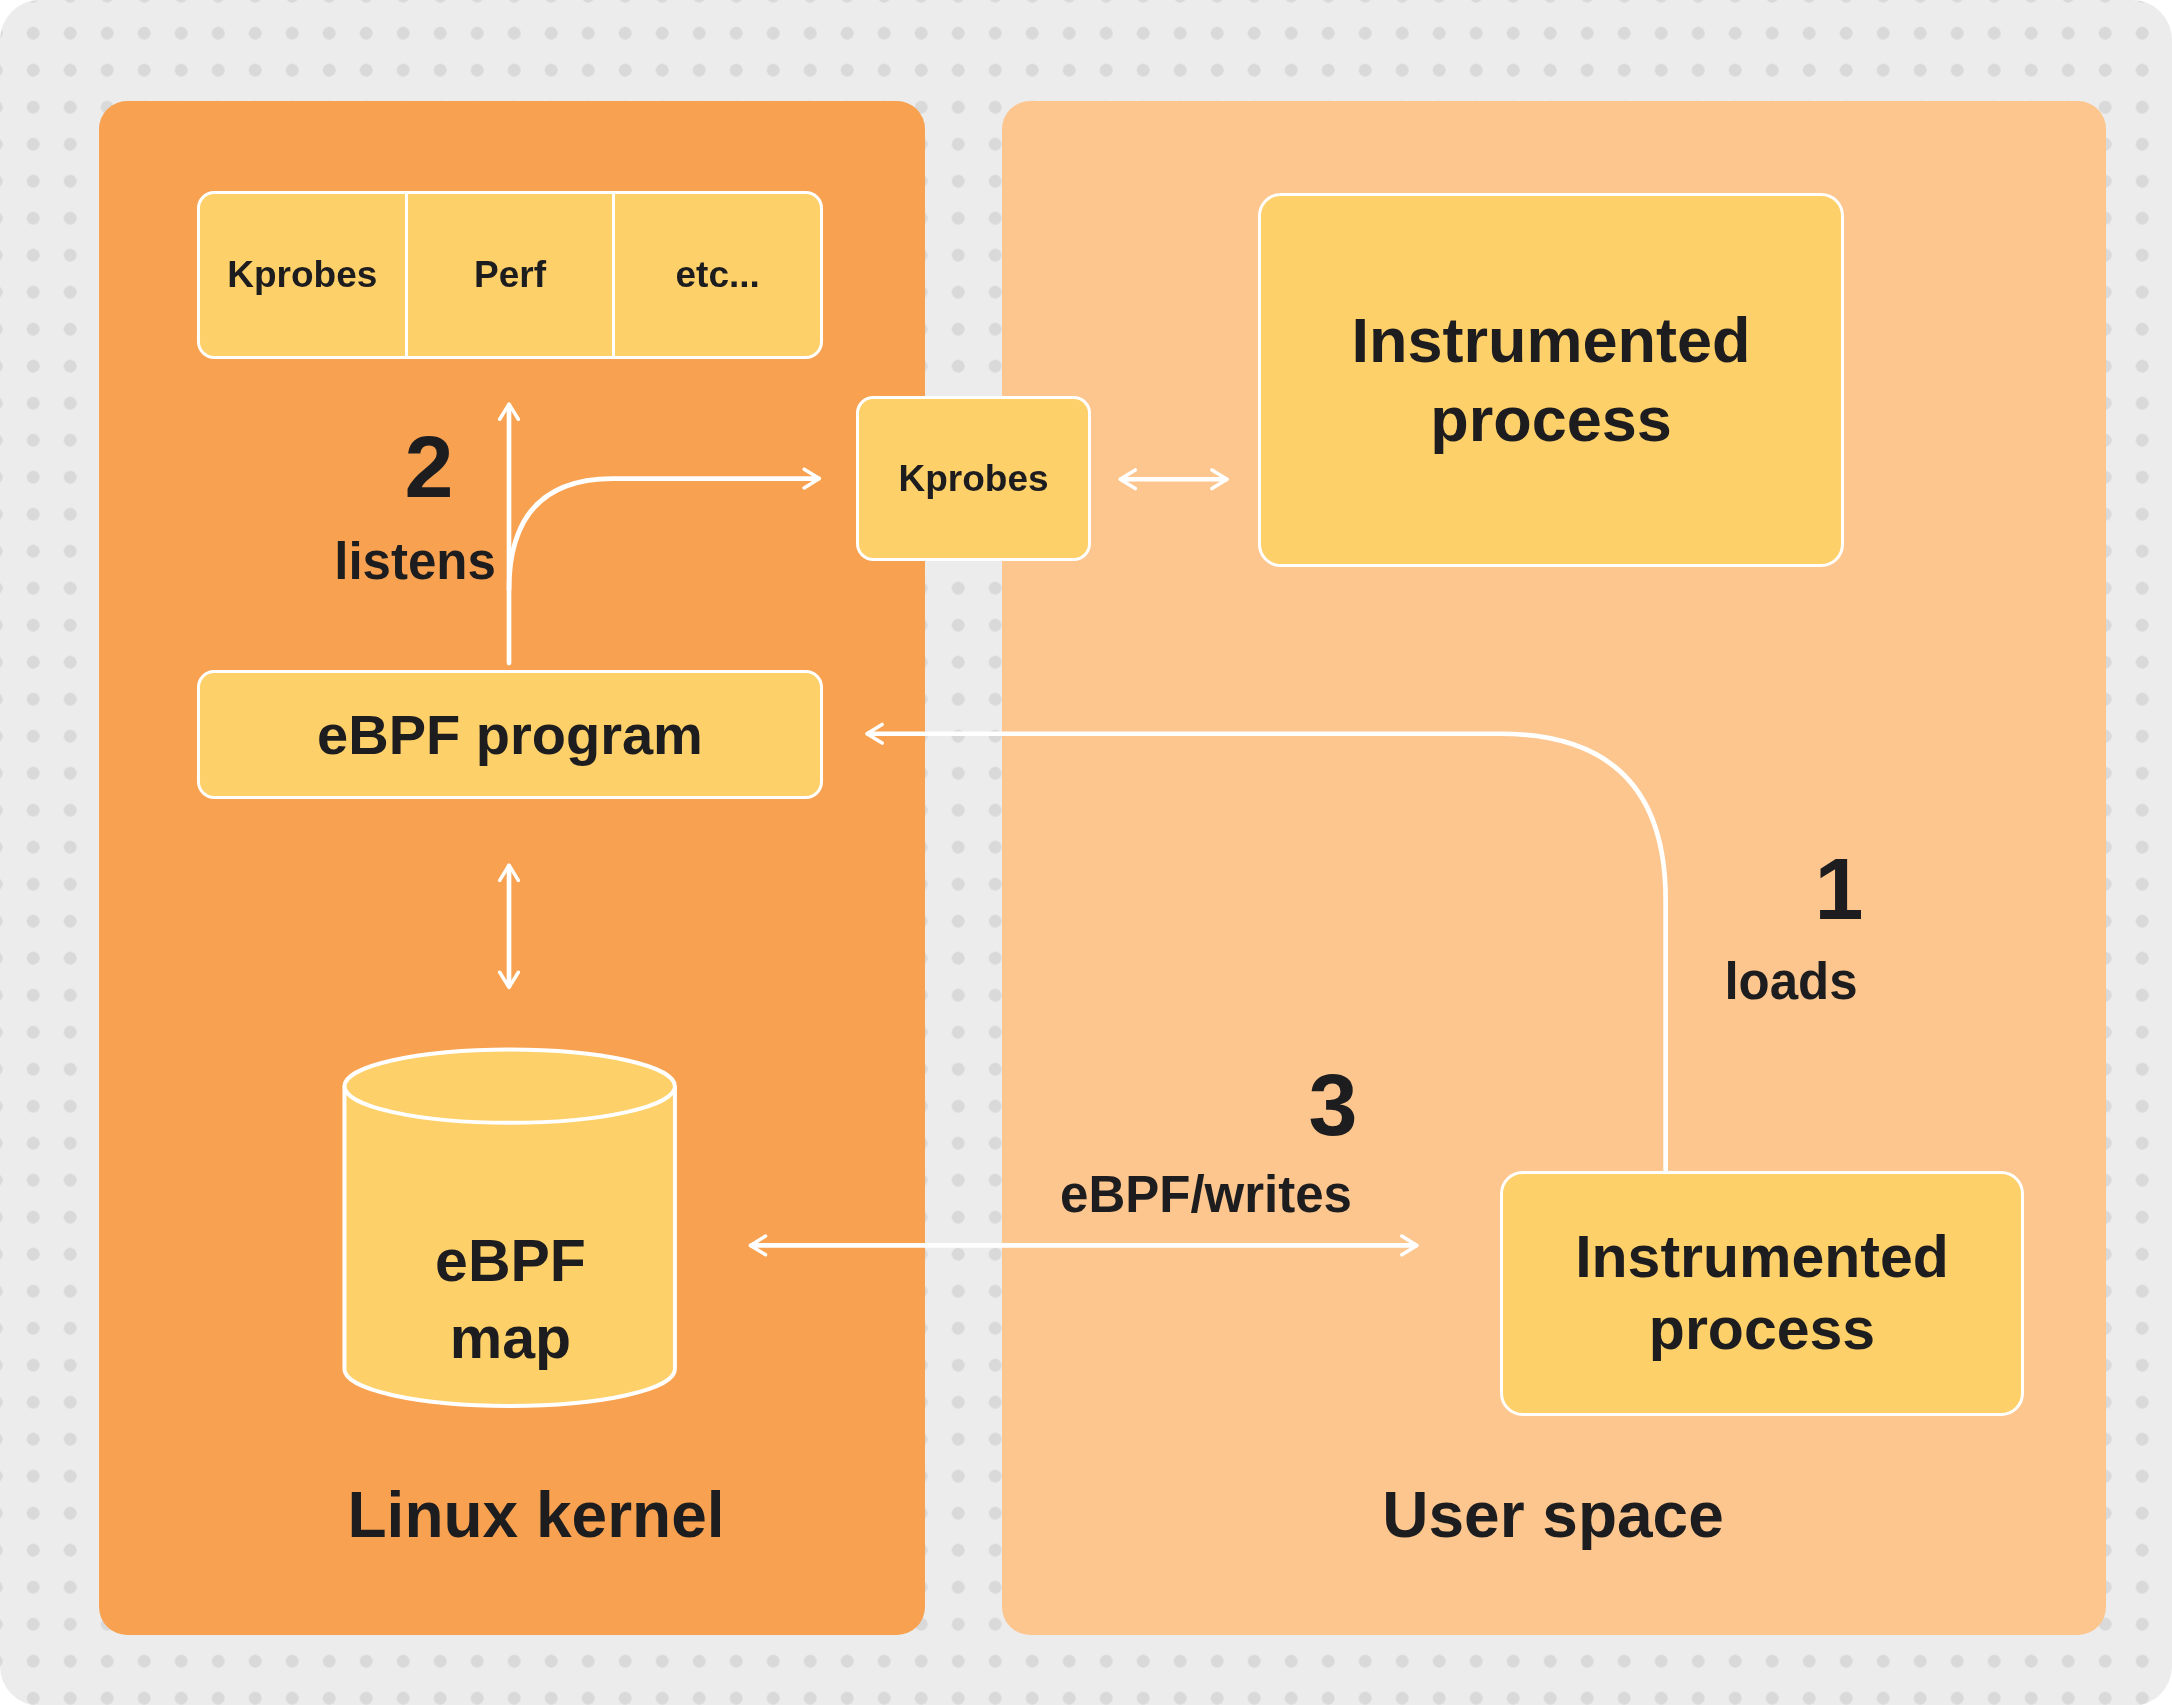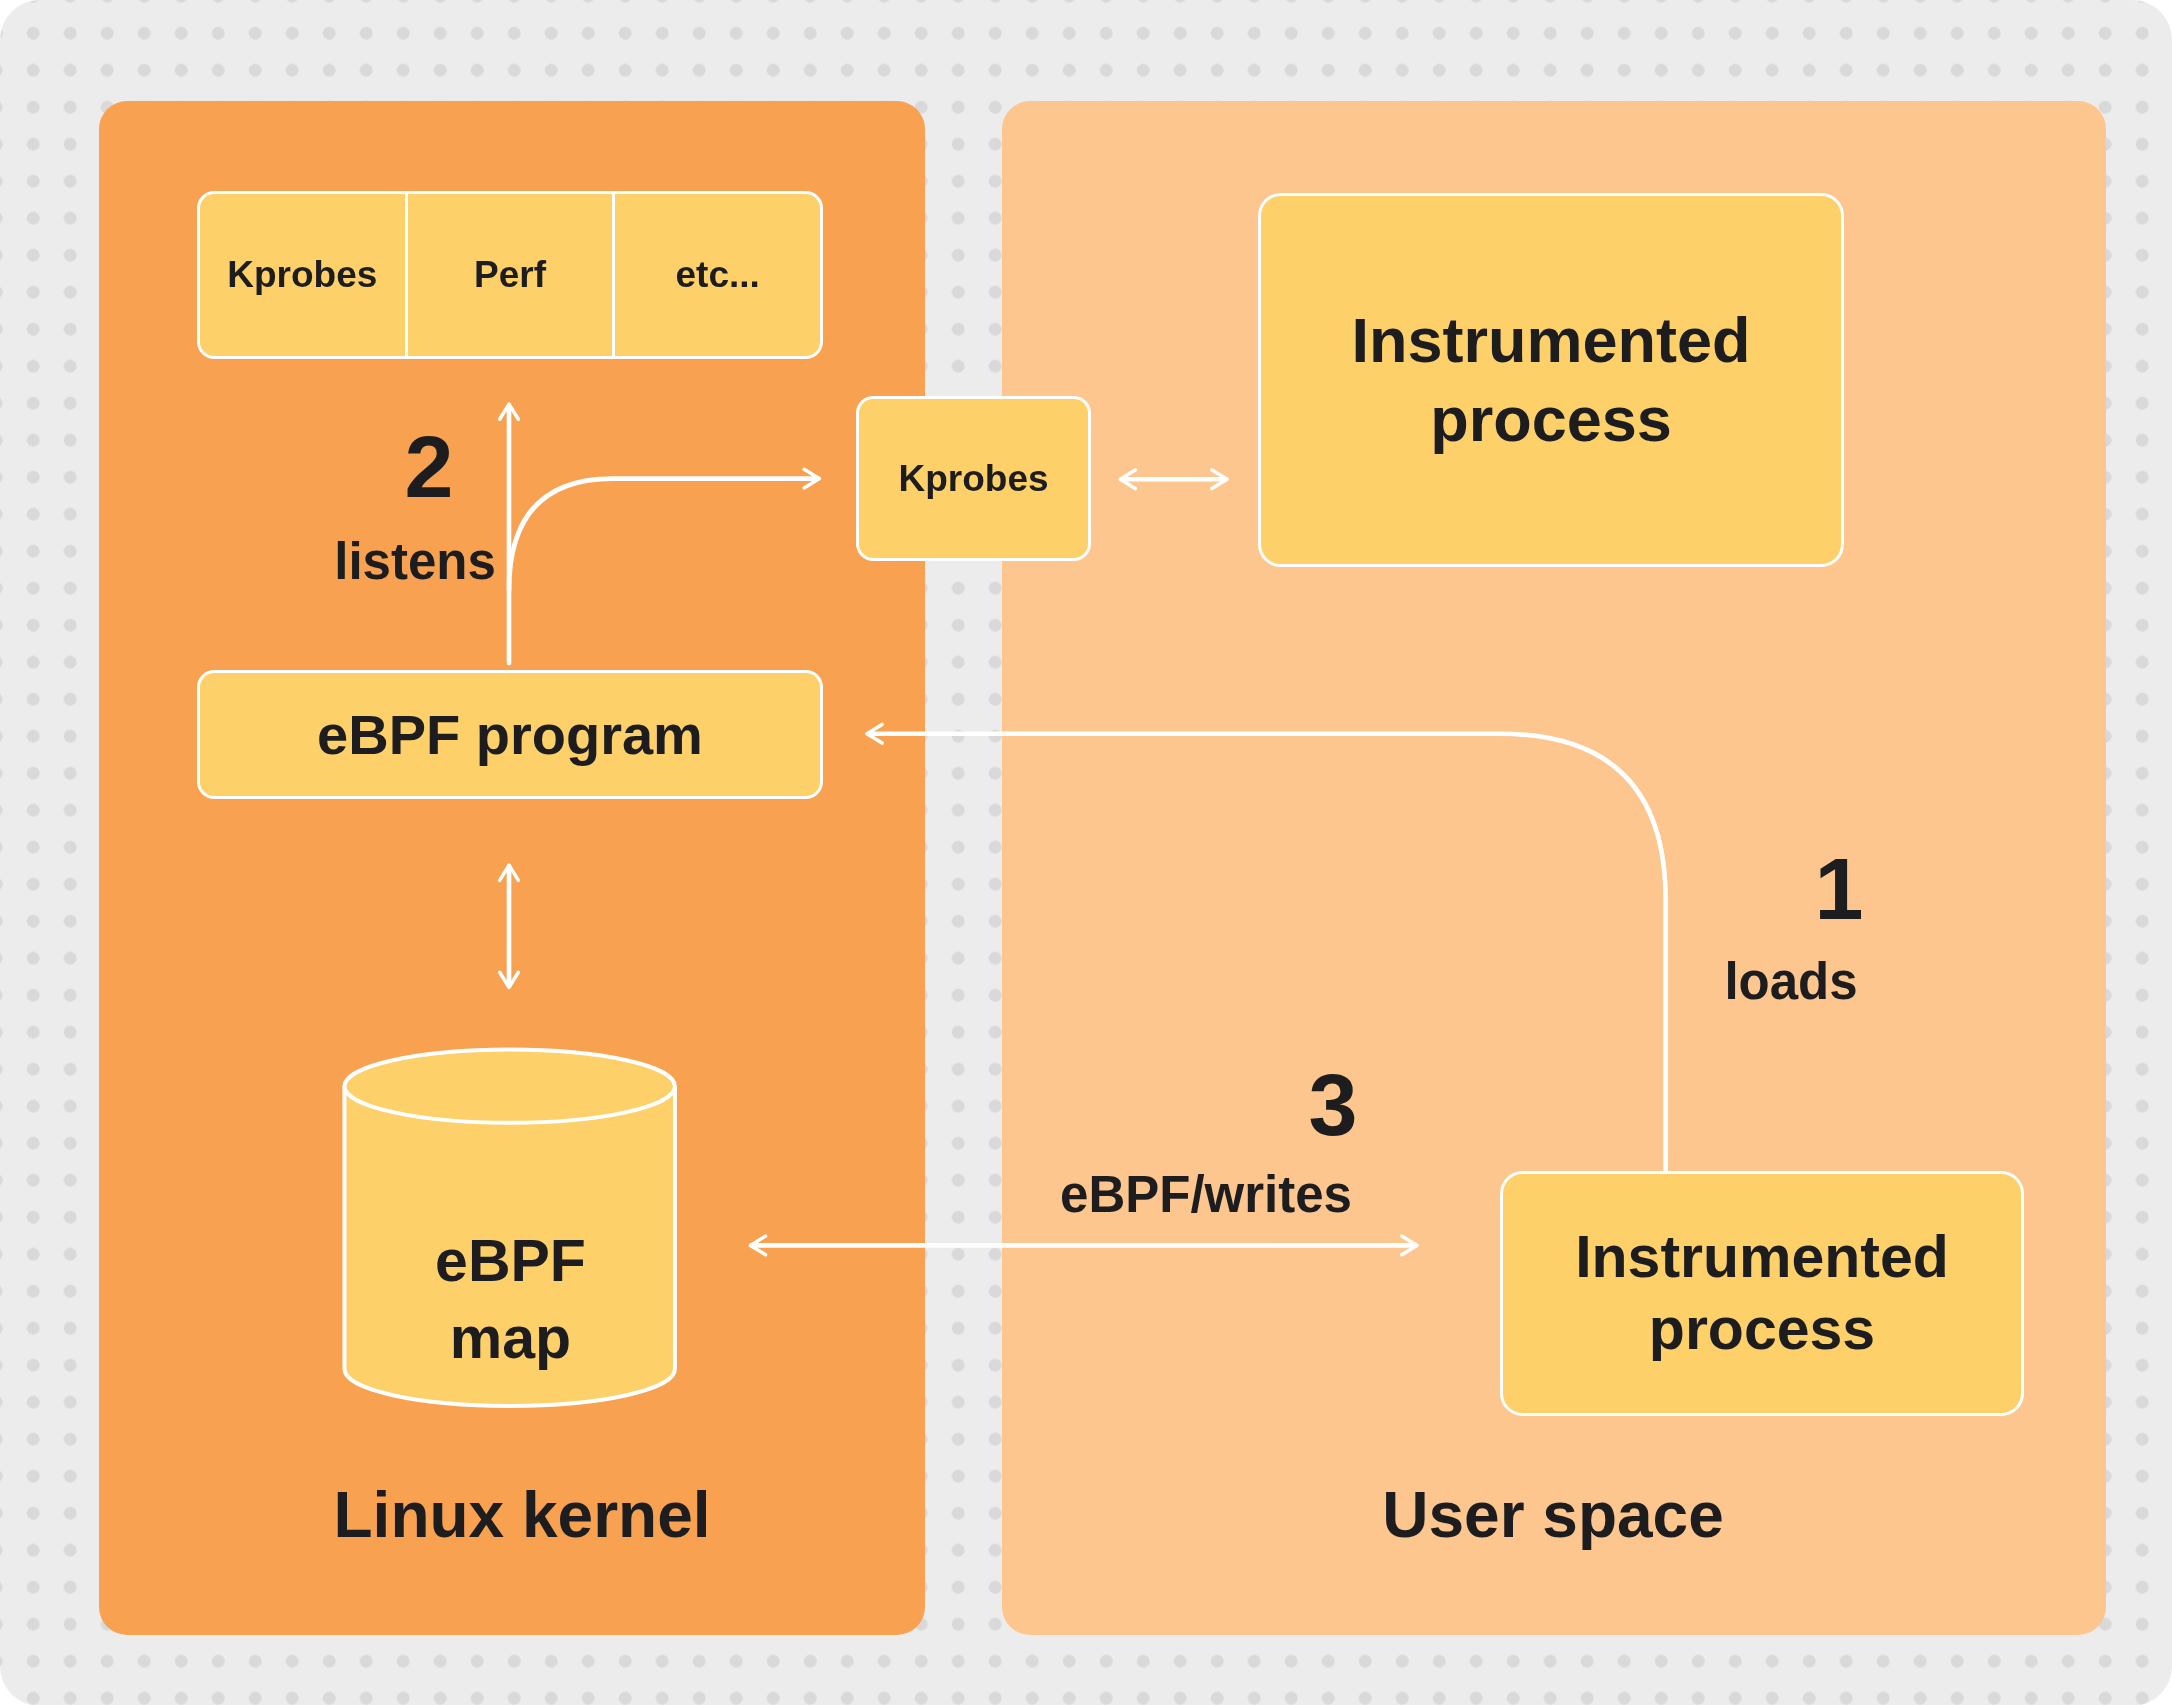--- a/index.html
+++ b/index.html
@@ -120,21 +120,21 @@
   .step-label  { font-weight: bold; font-size: 51px; }
 
   .panel-label {
     position: absolute;
     transform: translateX(-50%);
     top: 1478px;
     font-weight: bold;
     font-size: 64px;
     white-space: nowrap;
   }
-  .panel-label.kernel-lbl { left: 522px; }
+  .panel-label.kernel-lbl { left: 536px; }
   .panel-label.user-lbl   { left: 1553px; }
 </style>
 </head>
 <body>
 
 <div class="canvas">
 
   <div class="panel kernel"></div>
   <div class="panel user"></div>
 

